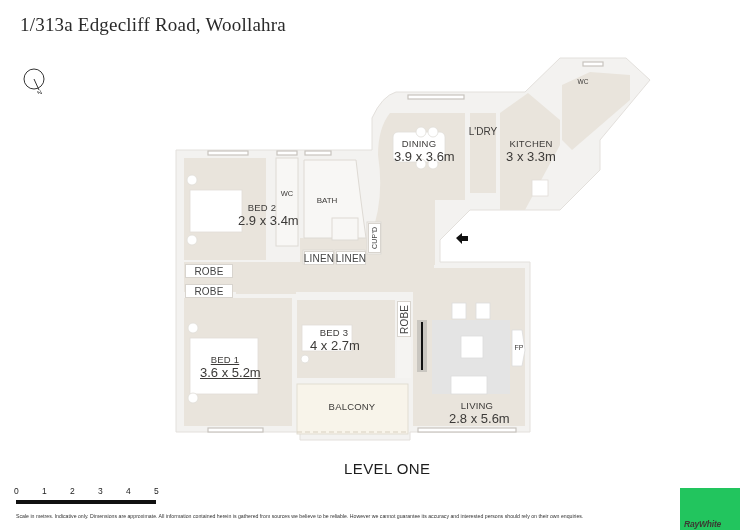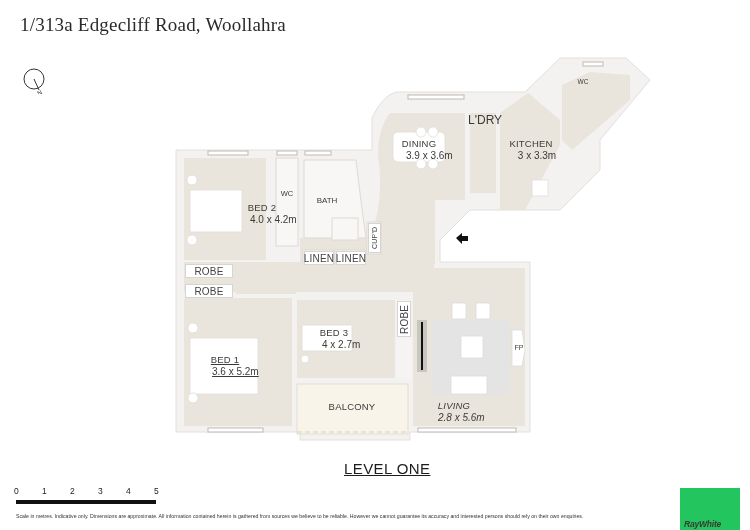--- a/index.html
+++ b/index.html
@@ -2,24 +2,24 @@
 <html><head>
 <meta charset="utf-8">
 <style>
   html, body { margin:0; padding:0; background:#ffffff; }
   body { width:750px; height:530px; position:relative; overflow:hidden; font-family:"Liberation Sans", sans-serif; }
   .title { position:absolute; left:20px; top:14px; font-family:"Liberation Serif", serif; font-size:19px; color:#2a2a2a; letter-spacing:0.2px; }
   .compass { position:absolute; left:22px; top:68px; width:26px; height:26px; }
   .plan { position:absolute; left:0; top:0; width:750px; height:530px; }
   .lbl { position:absolute; font-family:"Liberation Sans", sans-serif; color:#3c3a38; text-align:center; line-height:1.15; white-space:nowrap; }
   .lbl .n { font-size:9.5px; letter-spacing:0.2px; }
-  .lbl .d { font-size:10px;padding-left:12px; }
+  .lbl .d { font-size:13px; }
   .box { position:absolute; background:#fff; border:1px solid #d8d4ce; font-size:10px; color:#444; display:flex; align-items:center; justify-content:center; letter-spacing:0.2px; }
   .vtext { writing-mode:vertical-rl; transform:rotate(180deg); }
-  .level { position:absolute; left:344px; top:460px; font-size:15px; color:#1d1d1d; letter-spacing:0.4px;text-decoration:underline; }
+  .level { position:absolute; left:344px; top:460px; font-size:15px; color:#1d1d1d; letter-spacing:0.4px; }
   .scale { position:absolute; left:14px; top:486px; width:146px; }
   .scale .nums { position:relative; height:12px; font-size:8.5px; color:#222; }
   .scale .nums span { position:absolute; top:0; }
   .scale .bar { position:absolute; left:2px; top:14px; width:140px; height:4px; background:#111; }
   .disclaimer { position:absolute; left:16px; top:513px; font-size:5.2px; color:#333; white-space:nowrap; }
   .logo { position:absolute; left:680px; top:488px; width:60px; height:48px; background:#22c55e; }
   .logo span { position:absolute; left:4px; bottom:7px; font-size:8.5px; font-weight:bold; font-style:italic; color:#3b3a33; letter-spacing:-0.2px; }
 </style>
 </head>
 <body>
@@ -121,39 +121,39 @@
 <div class="lbl" style="left:394px; top:139px; width:50px;">
   <div class="n">DINING</div>
   <div class="d">3.9 x 3.6m</div>
 </div>
 <div class="lbl" style="left:503px; top:139px; width:56px;">
   <div class="n">KITCHEN</div>
   <div class="d">3 x 3.3m</div>
 </div>
 <div class="lbl" style="left:198px; top:203px; width:48px;margin-left:40px;">
   <div class="n">BED 2</div>
-  <div class="d">4.0 x 4.2m</div>
+  <div class="d">2.9 x 3.4m</div>
 </div>
 <div class="lbl" style="left:200px; top:355px; width:50px;text-decoration:underline;">
   <div class="n">BED 1</div>
   <div class="d">3.6 x 5.2m</div>
 </div>
 <div class="lbl" style="left:310px; top:328px; width:48px;">
   <div class="n">BED 3</div>
   <div class="d">4 x 2.7m</div>
 </div>
-<div class="lbl" style="left:426px; top:401px; width:56px;font-style:italic;">
+<div class="lbl" style="left:449px; top:401px; width:56px;">
   <div class="n">LIVING</div>
   <div class="d">2.8 x 5.6m</div>
 </div>
 <div class="lbl" style="left:322px; top:402px; width:60px;">
   <div class="n">BALCONY</div>
 </div>
 
-<div class="lbl" style="left:468px; top:114px; width:30px; font-size:12px;">L'DRY</div>
+<div class="lbl" style="left:468px; top:126px; width:30px; font-size:10px;">L'DRY</div>
 <div class="lbl" style="left:277px; top:190px; width:20px; font-size:7.5px;">WC</div>
 <div class="lbl" style="left:573px; top:78px; width:20px; font-size:6.5px;">WC</div>
 <div class="lbl" style="left:312px; top:196px; width:30px; font-size:8px;">BATH</div>
 <div class="lbl" style="left:512px; top:344px; width:14px; font-size:7px;">FP</div>
 
 <div class="box vtext" style="left:368px; top:223px; width:11px; height:28px; font-size:7px;">CUP'D</div>
 <div class="box" style="left:304px; top:251px; width:28px; height:12px;">LINEN</div>
 <div class="box" style="left:336px; top:251px; width:28px; height:12px;">LINEN</div>
 <div class="box" style="left:185px; top:264px; width:46px; height:12px;">ROBE</div>
 <div class="box" style="left:185px; top:284px; width:46px; height:12px;">ROBE</div>

